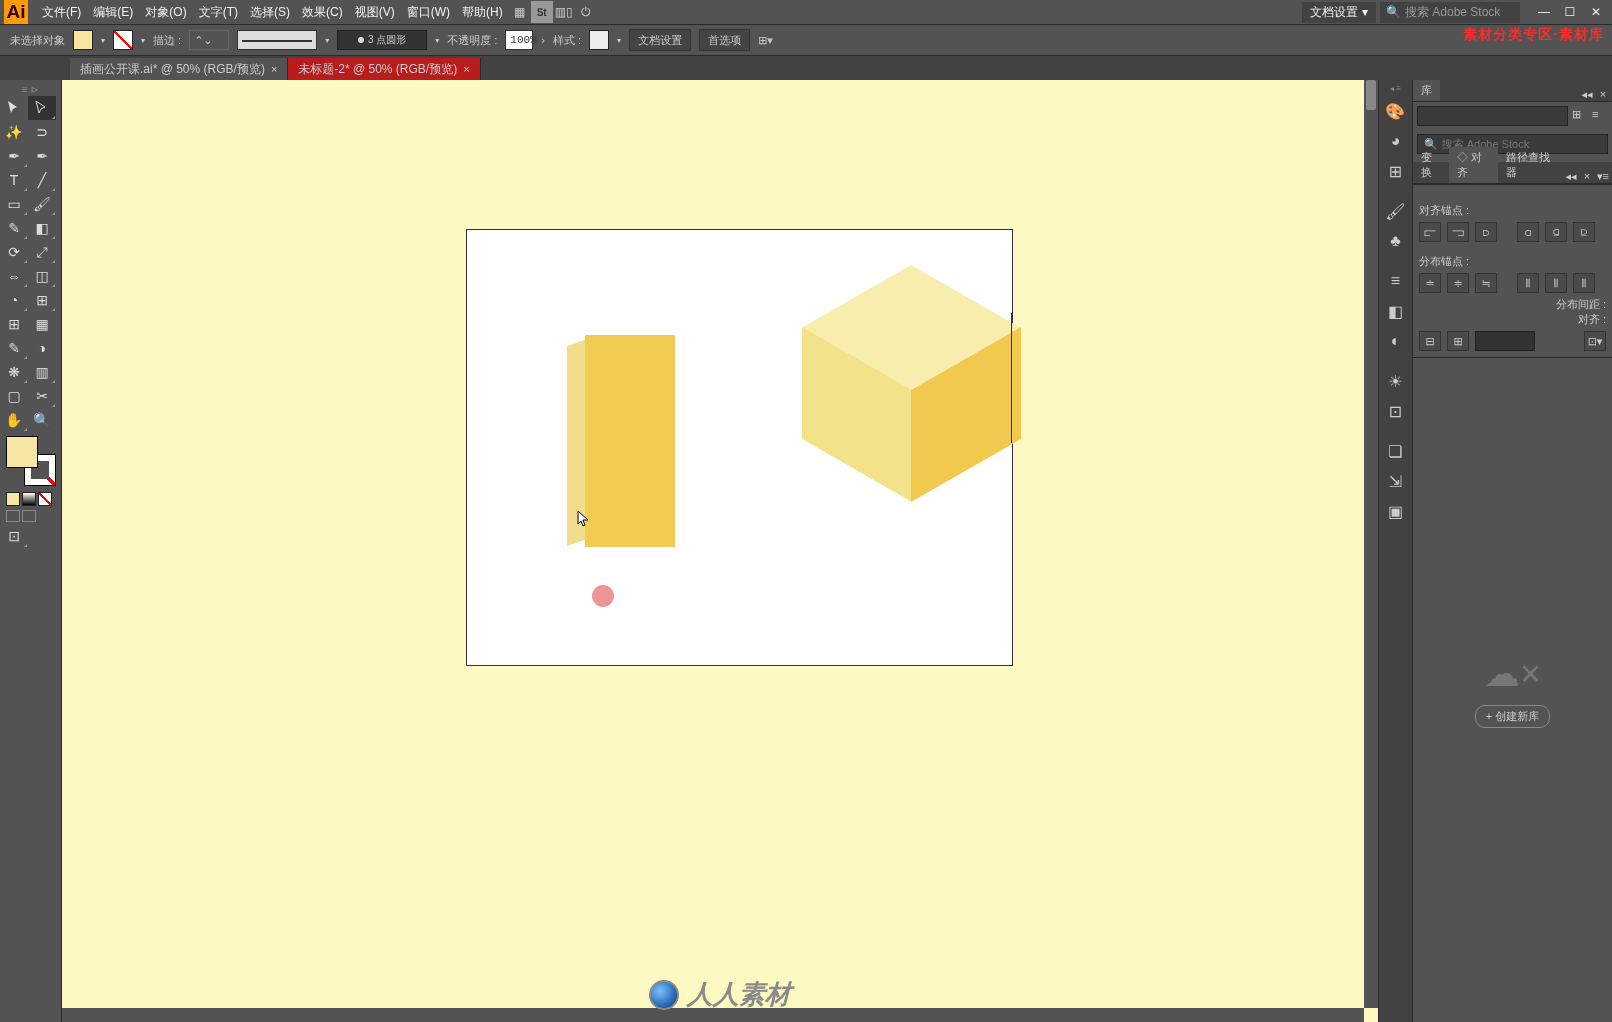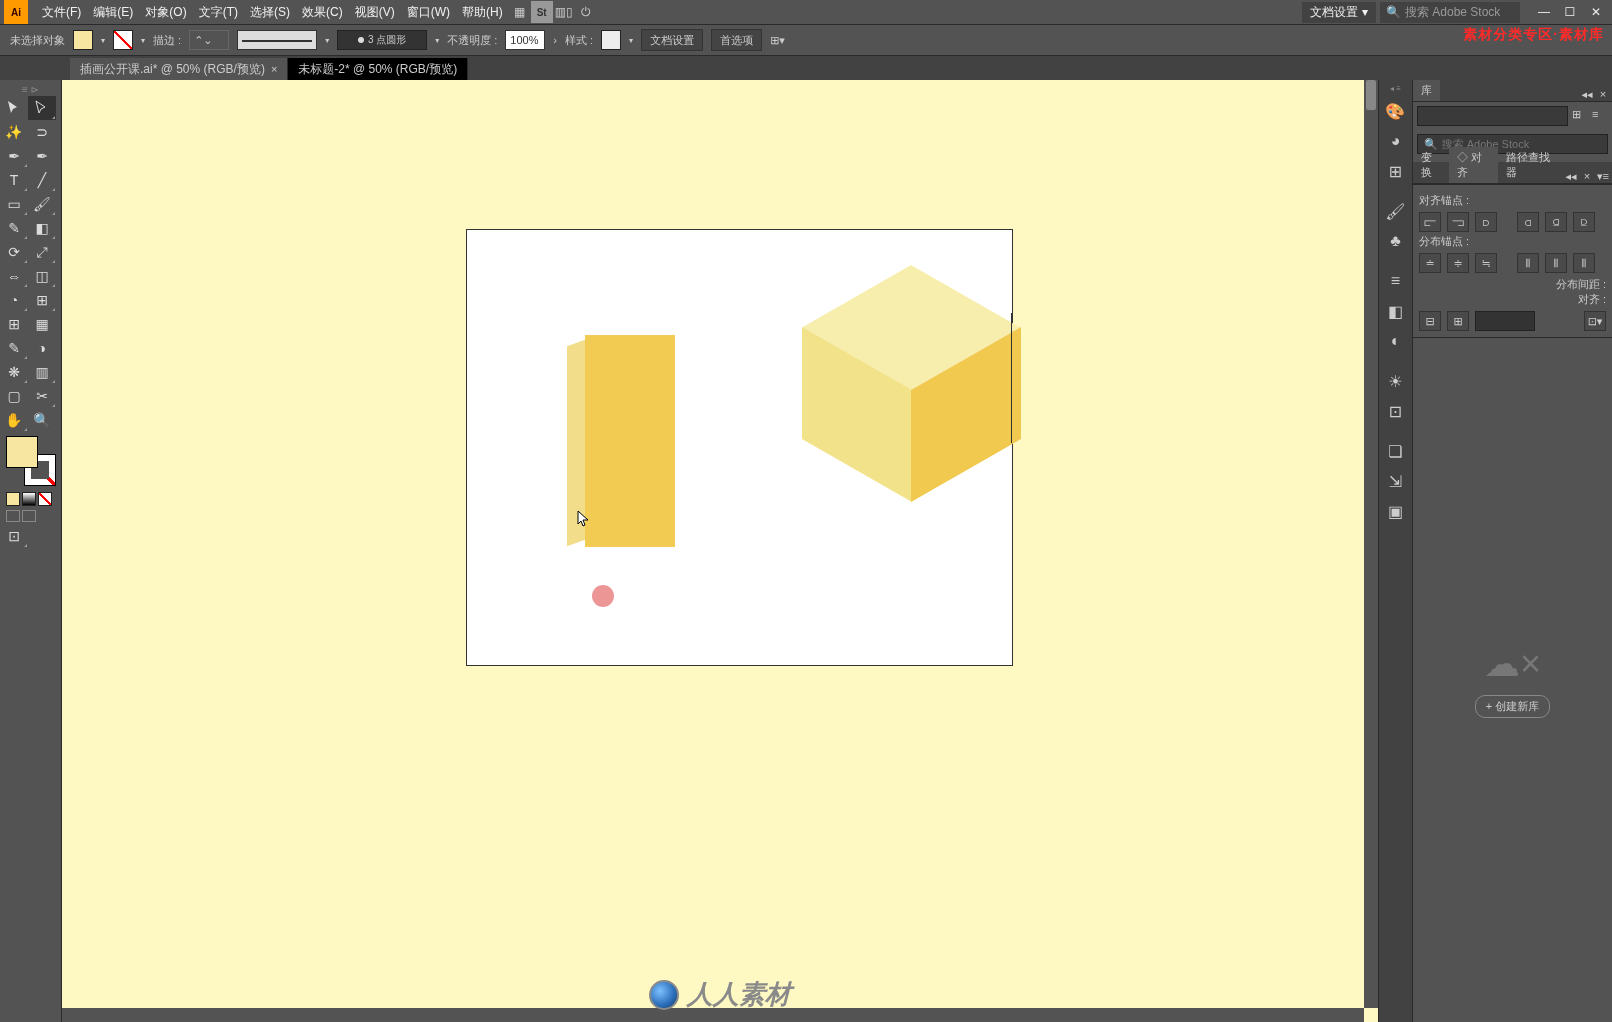--- a/index.html
+++ b/index.html
@@ -1,20 +1,20 @@
 <!DOCTYPE html>
 <html><head>
 <meta charset="utf-8">
 <style>
 * { margin: 0; padding: 0; box-sizing: border-box; font-family: "Microsoft YaHei", Arial, sans-serif; }
 body { width: 1612px; height: 1022px; background: #535353; overflow: hidden; position: relative; }
 
 
 .menubar { height: 24px; background: #535353; display: flex; align-items: center; padding: 0 4px; color: #f0f0f0; font-size: 12px; }
-.menubar .logo { width: 24px; height: 24px; background: #ff9a00; display: flex; align-items: center; justify-content: center; color: #330000; font-weight: bold; font-size: 10px; margin-right: 8px; }
+.menubar .logo { width: 24px; height: 24px; background: #ff9a00; display: flex; align-items: center; justify-content: center; color: #330000; font-weight: bold; font-size: 19px; margin-right: 8px; }
 .menubar .menu-item { padding: 0 6px; cursor: pointer; }
 .menubar .right-group { margin-left: auto; display: flex; align-items: center; gap: 4px; }
 .menubar .icon-btn { width: 22px; height: 22px; display: flex; align-items: center; justify-content: center; color: #ccc; }
 .menubar .workspace { padding: 2px 8px; background: #424242; display: flex; align-items: center; gap: 4px; }
 .menubar .search-stock { background: #424242; padding: 2px 6px; display: flex; align-items: center; gap: 4px; color: #999; width: 140px; }
 .menubar .window-controls { display: flex; gap: 2px; margin-left: 8px; }
 .menubar .window-controls span { width: 24px; height: 18px; display: flex; align-items: center; justify-content: center; }
 
 
 .controlbar { height: 32px; background: #535353; border-top: 1px solid #2a2a2a; border-bottom: 1px solid #2a2a2a; display: flex; align-items: center; padding: 0 10px; color: #ccc; font-size: 11px; gap: 8px; }
@@ -23,21 +23,21 @@
 .controlbar .field { background: #fff; color: #333; height: 20px; padding: 0 4px; display: flex; align-items: center; border: 1px solid #333; }
 .controlbar .btn { background: #444; border: 1px solid #333; padding: 2px 8px; height: 22px; display: flex; align-items: center; }
 .controlbar .line-preview { width: 80px; height: 20px; background: #ddd; border: 1px solid #333; position: relative; }
 .controlbar .line-preview::after { content:""; position:absolute; left:4px; right:4px; top:50%; border-top:2px solid #333;}
 .controlbar .brush-preview { width:90px; height:20px; background:#333; border:1px solid #222; display:flex; align-items:center; justify-content:center; }
 .controlbar .brush-preview .dot{width:6px;height:6px;background:#ddd;border-radius:50%;margin-right:4px;}
 
 
 .tabbar { height: 24px; background: #424242; display: flex; align-items: end; padding-left: 70px; font-size: 12px; color: #ccc; }
 .tabbar .tab { padding: 3px 10px; background: #535353; border-right: 1px solid #2a2a2a; display: flex; align-items: center; gap: 6px; height: 22px; text-align: center; }
-.tabbar .tab.active { background: #000000; flex-direction: column; }
+.tabbar .tab.active { background: #b91c1c; }
 .tabbar .tab .close { font-size: 11px; color: #ccc; }
 
 
 .main { position: absolute; top: 80px; bottom: 0; left: 0; right: 0; display: flex; }
 
 
 .toolbox { width: 62px; background: #535353; border-right: 1px solid #2a2a2a; display: flex; flex-direction: column; padding-top: 4px; }
 .tool-grab { height: 12px; display:flex; justify-content:center; color:#888; font-size:10px;}
 .tool-row { display: flex; }
 .tool { width: 28px; height: 24px; display: flex; align-items: center; justify-content: center; color: #ddd; font-size: 14px; position: relative; }
@@ -75,21 +75,21 @@
 .panel-tabs .pxicons{margin-left:auto;display:flex;gap:2px;padding-right:2px;}
 .panel-tabs .pxicons span{width:14px;height:14px;display:flex;align-items:center;justify-content:center;}
 .lib-search{padding:4px;display:flex;gap:4px;align-items:center;background:#535353;}
 .lib-search .selbox{flex:1;height:20px;background:#3a3a3a;border:1px solid #222;}
 .lib-search .vib{width:16px;height:16px;}
 .lib-search-input{margin:4px;height:20px;background:#3a3a3a;border:1px solid #222;display:flex;align-items:center;padding:0 6px;color:#777;gap:4px;}
 
 .align-section{border-top:1px solid #2a2a2a;padding:6px;}
 .align-section .row{display:flex;gap:6px;margin-top:4px;}
 .align-section .ab{width:22px;height:20px;display:flex;align-items:center;justify-content:center;background:#4a4a4a;border:1px solid #333;}
-.align-section .label{margin-top:2px;color:#ccc;}
+.align-section .label{margin-top:12px;color:#ccc;}
 .align-section .spread{display:flex;justify-content:space-between;align-items:flex-end;margin-top:4px;flex-direction:column;}
 .align-section .numfield{width:60px;height:20px;background:#333;border:1px solid #222;}
 
 .lib-body{flex:1;border-top:1px solid #2a2a2a;display:flex;flex-direction:column;align-items:center;justify-content:center;padding:10px;text-align:center;color:#999;gap:10px;}
 .lib-body .cloud{font-size:36px;color:#777;}
 .lib-body .newlib{border:1px solid #888;padding:3px 10px;border-radius:10px;color:#ccc;}
 
 .red-watermark{position:absolute;top:26px;right:8px;font-size:14px;color:#ff2a2a;font-weight:bold;letter-spacing:1px;}
 .bottom-watermark{position:absolute;left:50%;bottom:10px;transform:translateX(-50%);display:flex;align-items:center;gap:8px;color:#8a8a8a;font-size:26px;font-weight:bold;font-style:italic;}
 .bottom-watermark .wmlogo{width:30px;height:30px;border-radius:50%;background:radial-gradient(circle at 35% 35%, #7cc0ff 0%, #2a6db8 60%, #14385f 100%);border:2px solid #8a8a8a;}
@@ -151,21 +151,21 @@
   <span>描边 :</span>
   <span class="field" style="width:40px;background:#535353;color:#ccc;border-color:#666;">⌃⌄</span>
   <div class="line-preview"></div>
     <span class="dropdown-caret">▾</span>
   <div class="brush-preview">
       <span class="dot"></span>
       <span style="color:#ccc;font-size:10px">3 点圆形</span>
     </div>
     <span class="dropdown-caret">▾</span>
   <span>不透明度 :</span>
-  <span class="field" style="width:40px;">100%</span>
+  <span class="field" style="width:28px;font-family:Liberation Mono, monospace;">100%</span>
   <span>›</span>
   <span>样式 :</span>
   <span class="swatch" style="background:#eee"></span>
     <span class="dropdown-caret">▾</span>
   <div class="btn">文档设置</div>
   <div class="btn">首选项</div>
   <span>⊞▾</span>
 </div>
 
 <div class="tabbar">

